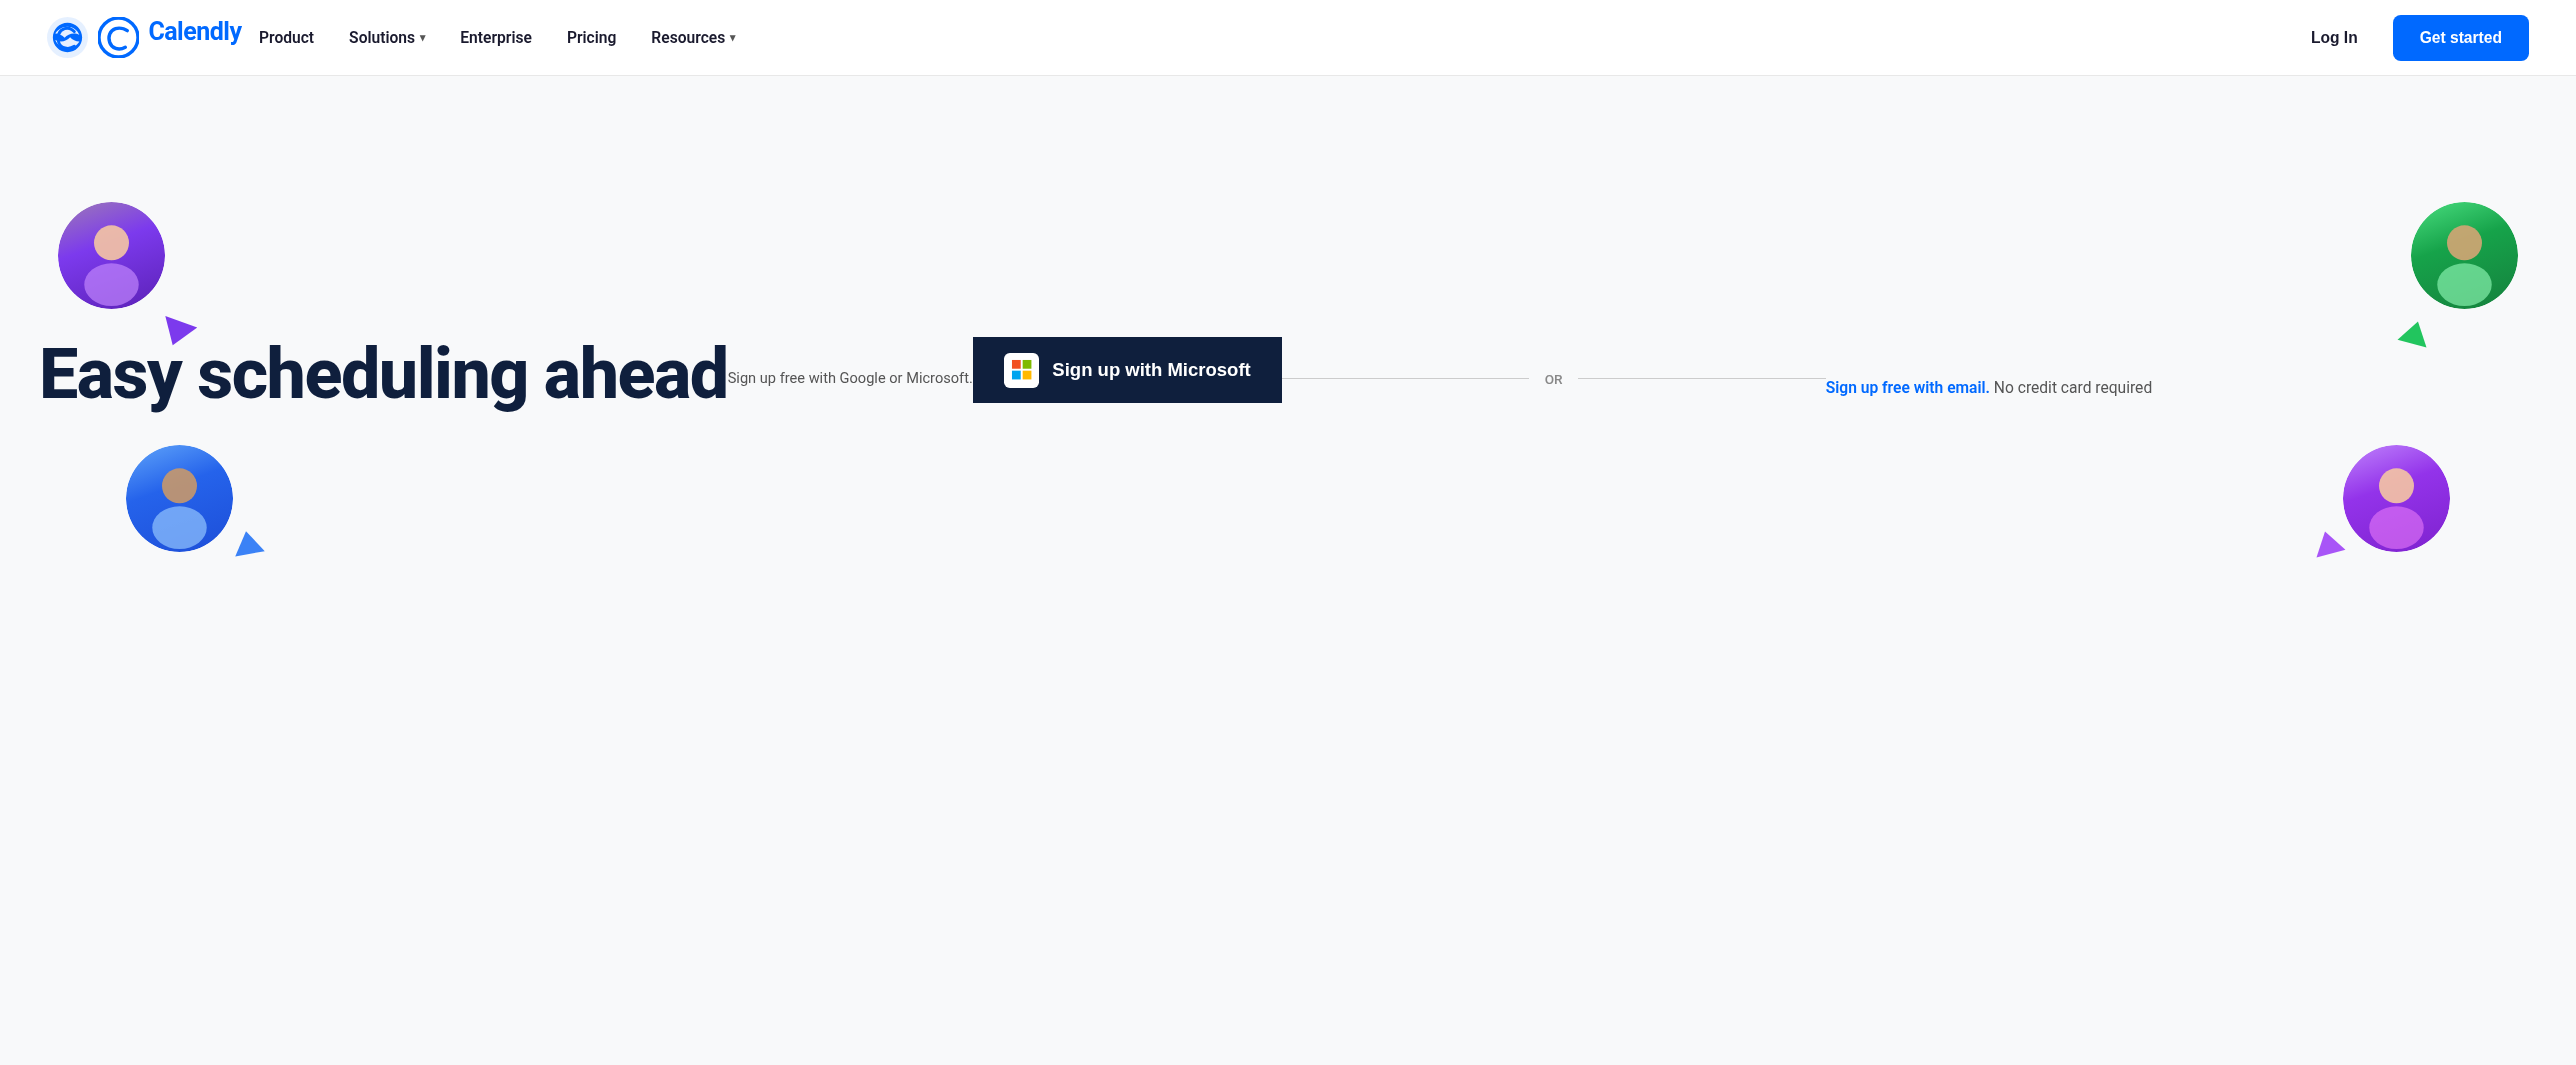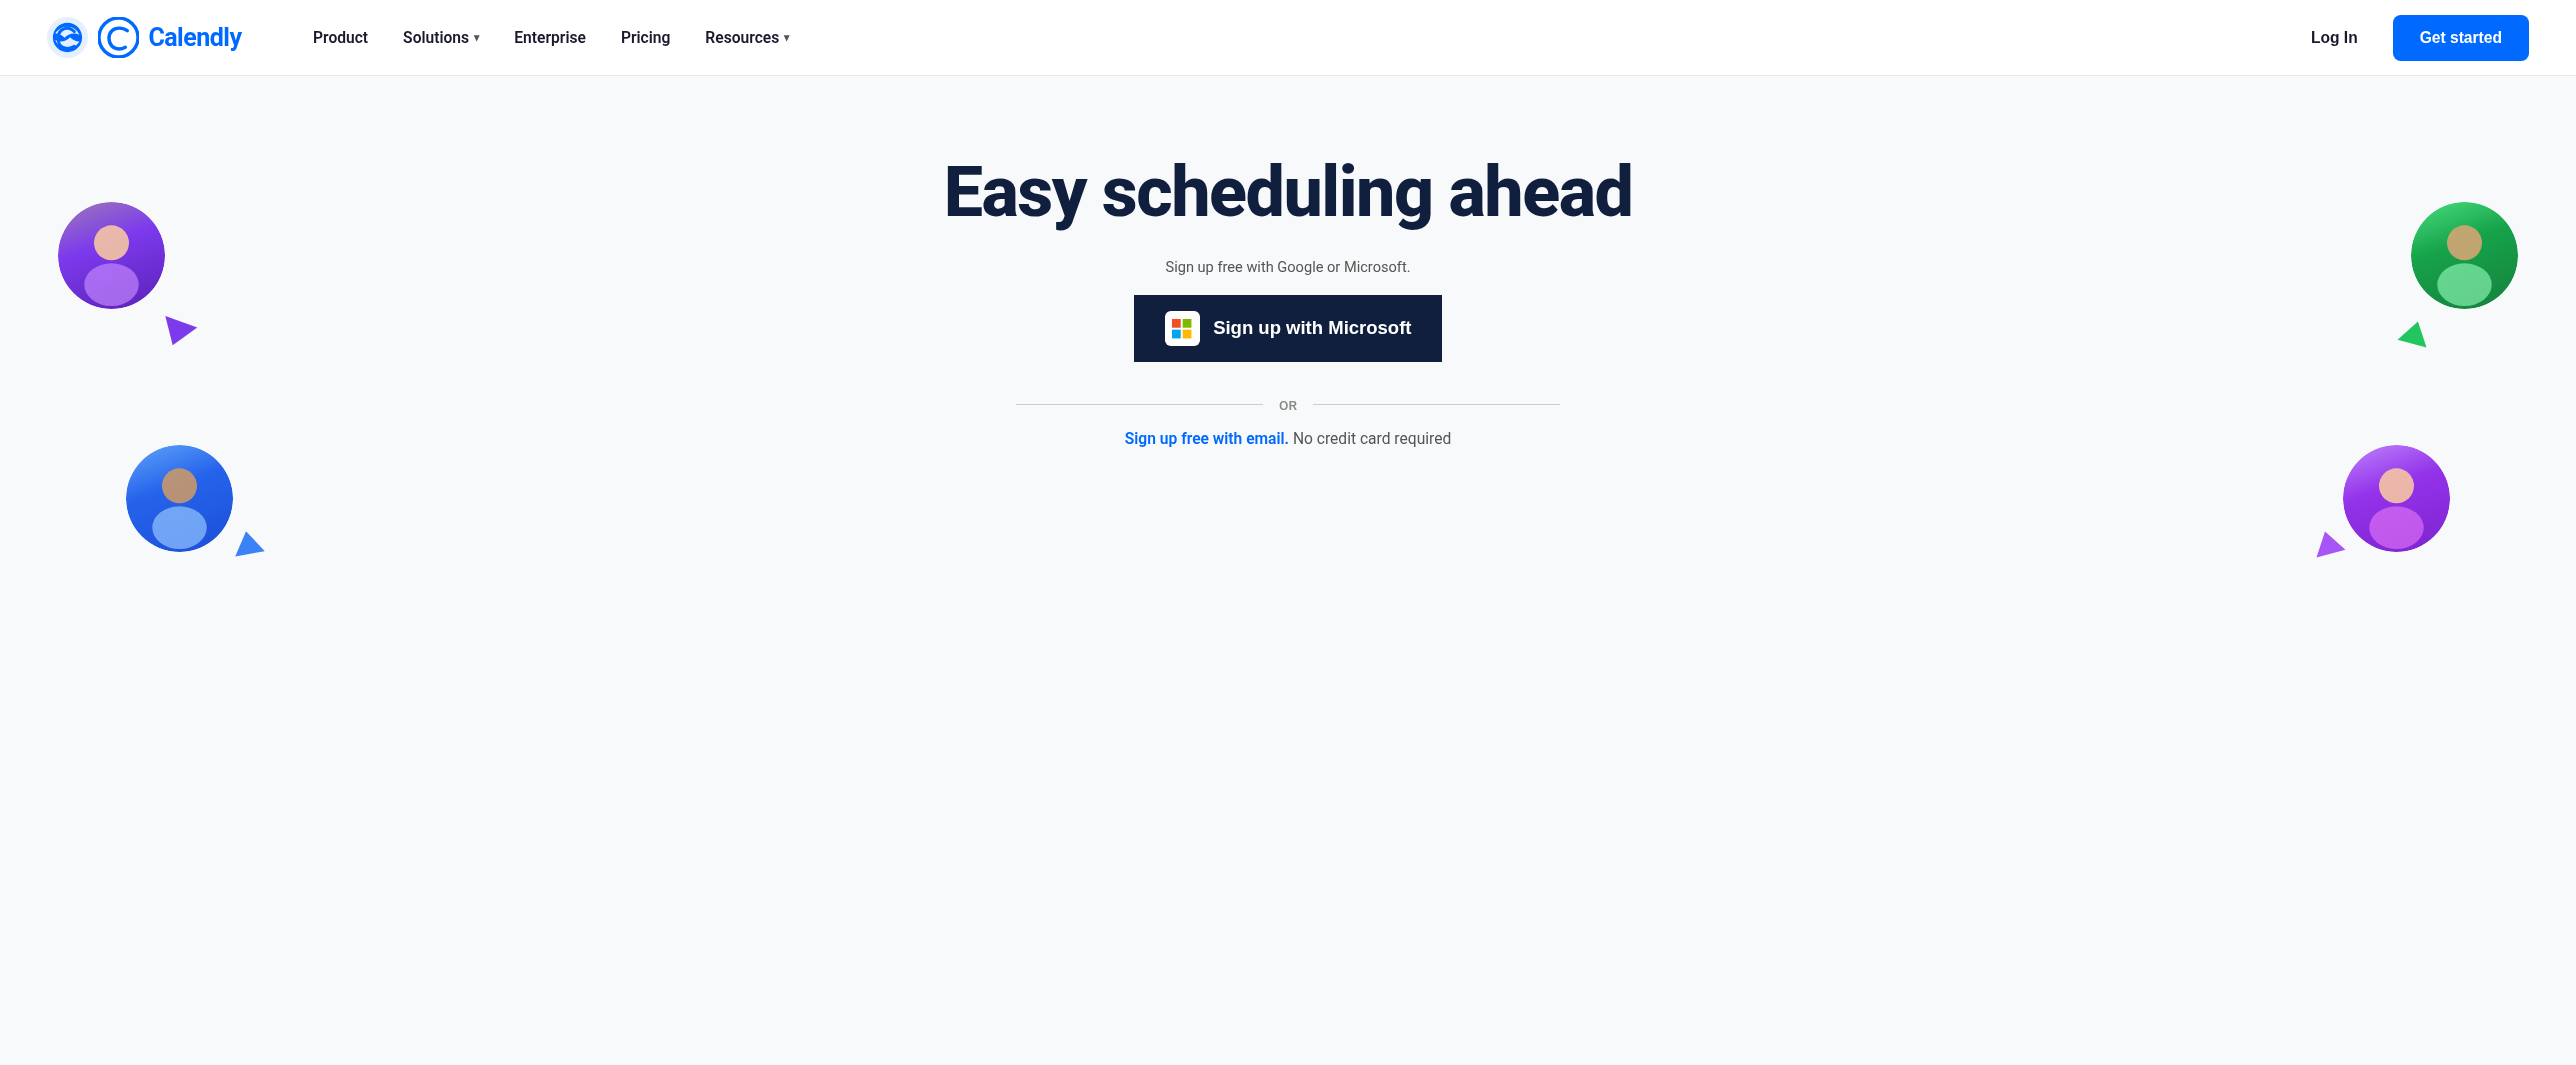--- a/index.html
+++ b/index.html
@@ -16,24 +16,22 @@
       border-bottom: 1px solid #e8e8e8;
       display: flex;
       align-items: center;
       padding: 0 47px;
       height: 76px;
       position: relative;
       z-index: 10;
     }
     .nav-logo {
       display: flex;
-      align-items: center;
       gap: 9.7px;
       text-decoration: none;
-      margin-right: 54px;
     }
     .logo-icon {
       width: 41px;
       height: 41px;
     }
     .logo-text {
       font-size: 25px;
       font-weight: 700;
       color: #0069ff;
       letter-spacing: -0.5px;
@@ -83,21 +81,21 @@
       padding: 14px 27px;
       border-radius: 7.8px;
       border: none;
       cursor: pointer;
       text-decoration: none;
     }
 
     
     .hero {
       display: flex;
-      flex-direction: column;
+      flex-direction: row;
       align-items: center;
       text-align: center;
       padding: 78px 39px 58px;
       position: relative;
       min-height: 603px;
       overflow: hidden;
     }
 
     .hero-title {
       font-size: 70px;

